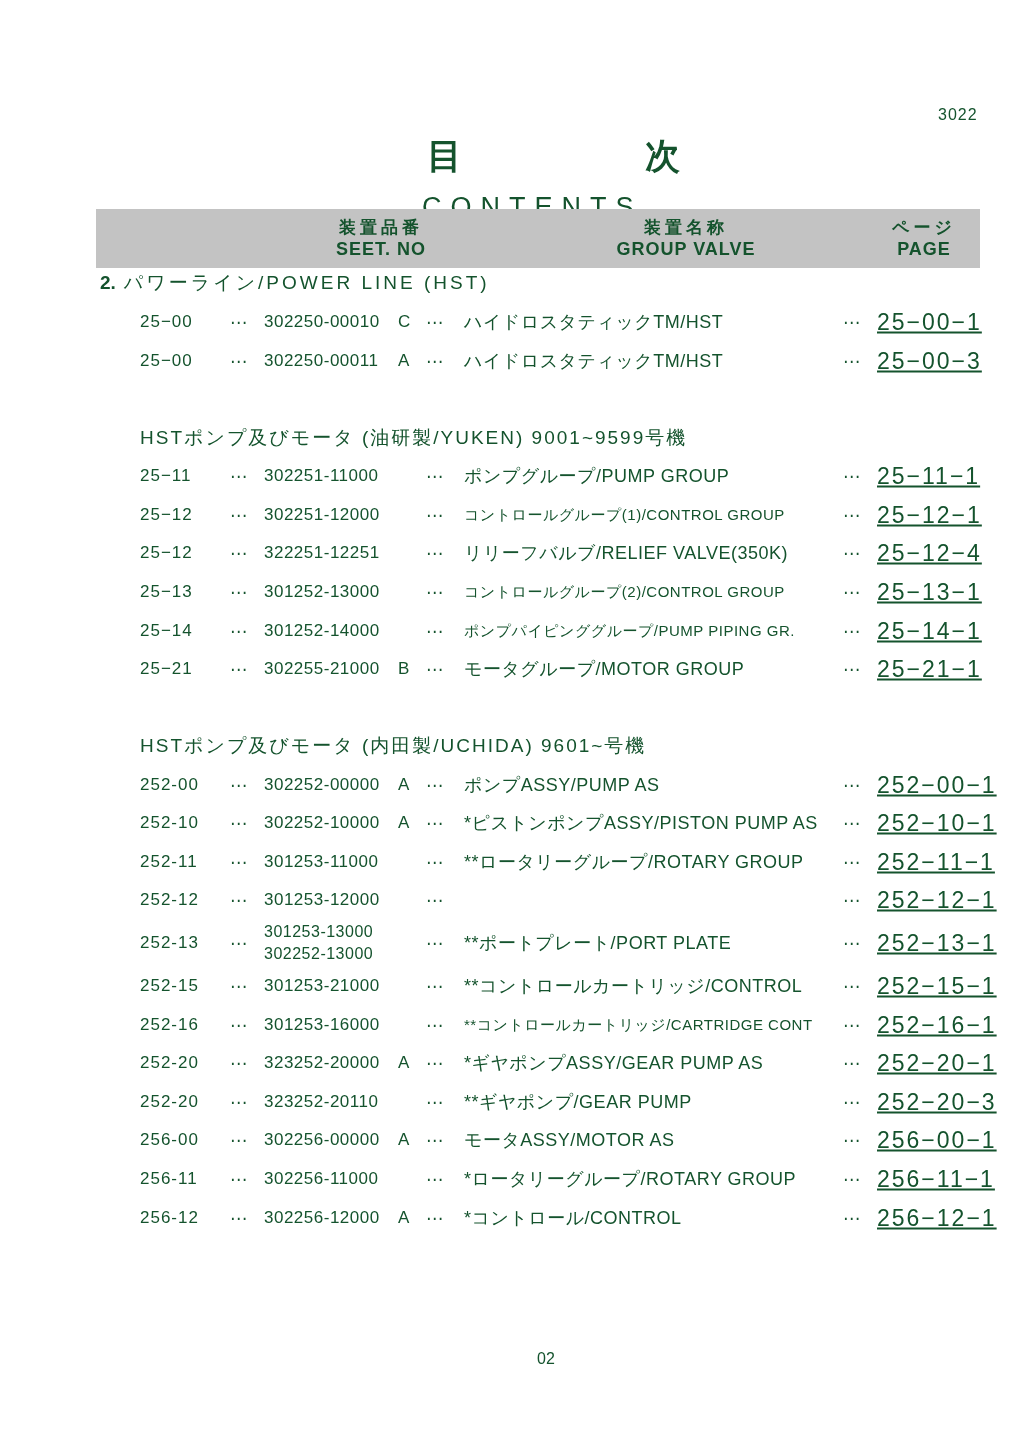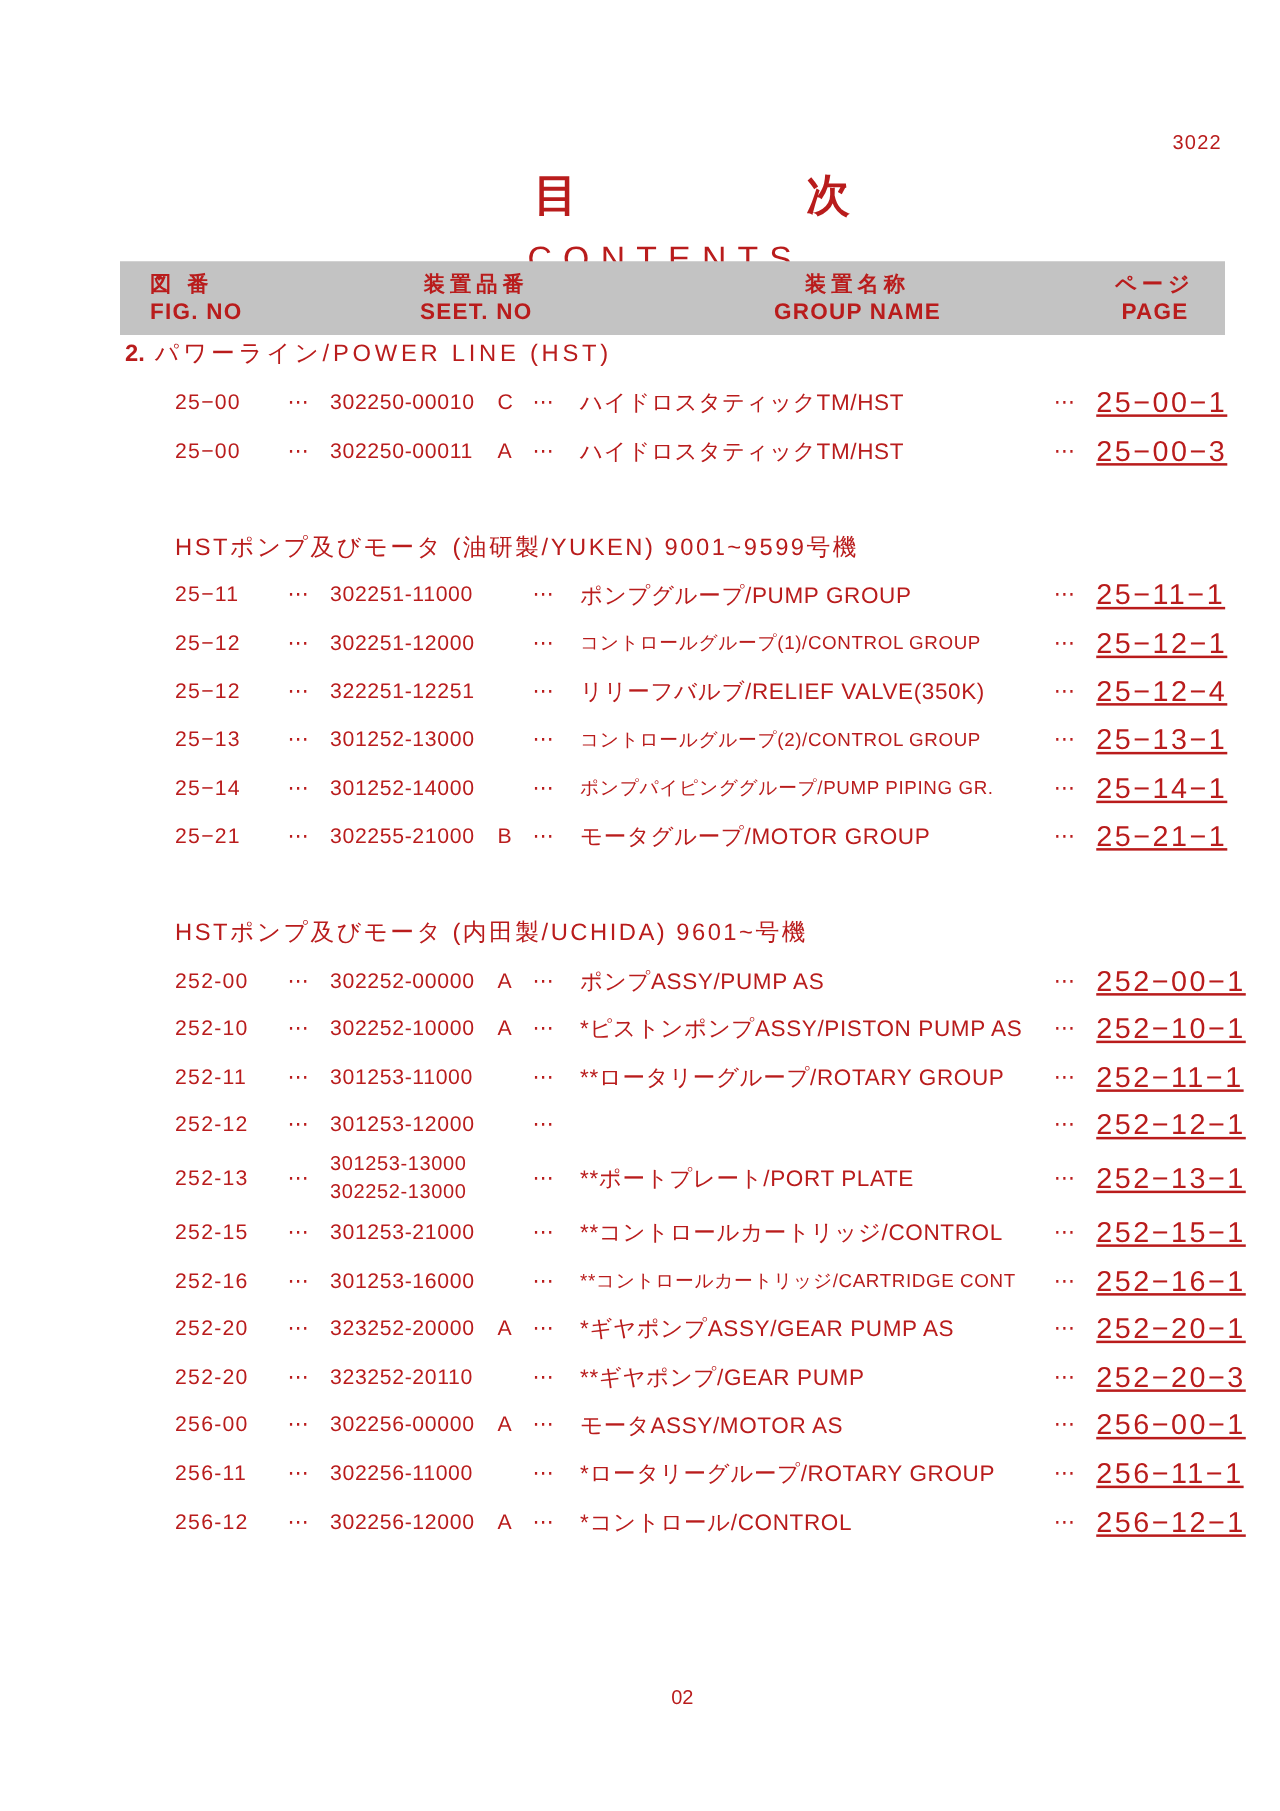--- a/index.html
+++ b/index.html
@@ -1,21 +1,21 @@
 <!DOCTYPE html>
 <html><head>
 <meta charset="utf-8">
 <style>
   html,body{margin:0;padding:0;background:#ffffff;}
   .page{
     position:relative;
     width:1024px;height:1449px;
     background:#ffffff;
     font-family:"Liberation Sans","DejaVu Sans",sans-serif;
-    color:#b91c1c;
+    color:#14532d;
     overflow:hidden;
   }
   .doc-number{position:absolute;left:938px;top:106px;font-size:16px;letter-spacing:1px;}
   .title-jp{position:absolute;left:427px;top:133px;font-size:35px;font-weight:bold;display:flex;gap:183px;}
   .title-en{position:absolute;left:422px;top:176px;font-size:27px;letter-spacing:9px;font-weight:500;margin-top:16px;}
   .header-bar{
     position:absolute;left:96px;top:209px;width:884px;height:59px;
     background:#c3c3c3;
   }
   .hcell{position:absolute;top:0;height:100%;display:flex;flex-direction:column;justify-content:center;align-items:center;}
@@ -56,31 +56,27 @@
 
   <div class="doc-number">3022</div>
 
   <div class="title-jp">
     <span>目</span>
     <span>次</span>
   </div>
   <div class="title-en">CONTENTS</div>
 
   <div class="header-bar">
-    <div class="hcell hc-fig">
-      <span class="jp" style="position:static;transform:none;">図 番</span>
-      <span class="en" style="position:static;transform:none;">FIG. NO</span>
-    </div>
     <div class="hcell hc-part">
       <span class="jp" style="position:static;transform:none;">装置品番</span>
       <span class="en" style="position:static;transform:none;">SEET. NO</span>
     </div>
     <div class="hcell hc-name">
       <span class="jp" style="position:static;transform:none;">装置名称</span>
-      <span class="en" style="position:static;transform:none;">GROUP NAME</span>
+      <span class="en" style="position:static;transform:none;">GROUP VALVE</span>
     </div>
     <div class="hcell hc-page">
       <span class="jp" style="position:static;transform:none;">ページ</span>
       <span class="en" style="position:static;transform:none;">PAGE</span>
     </div>
   </div>
 
   <div class="section-header">
     <span class="num">2.</span><span class="ttl">パワーライン/POWER LINE (HST)</span>
   </div>

